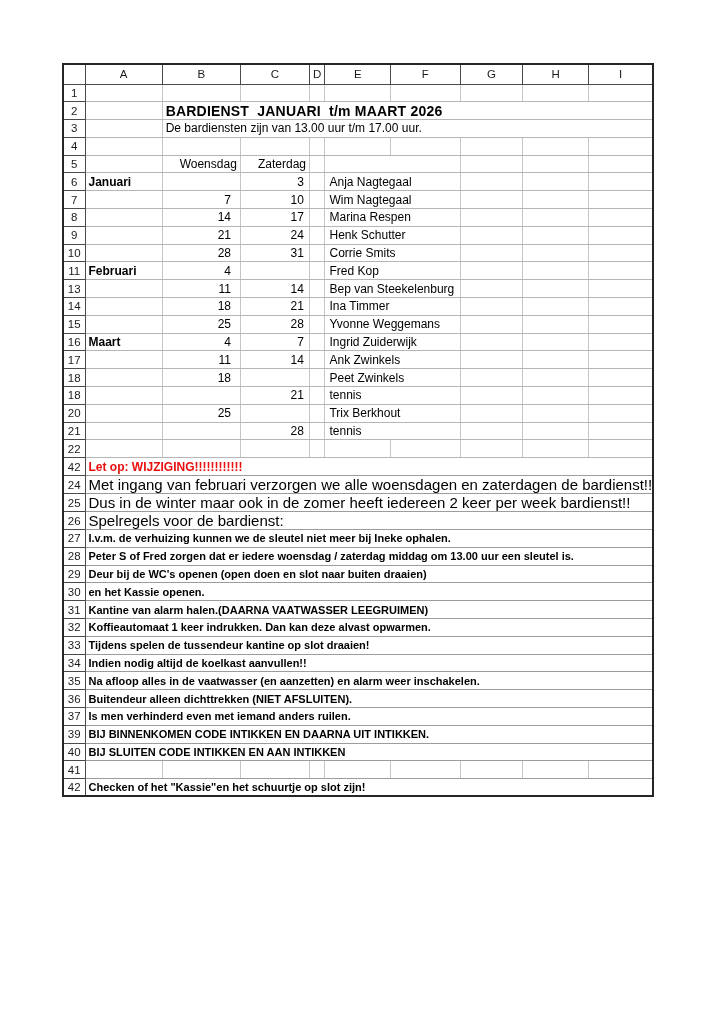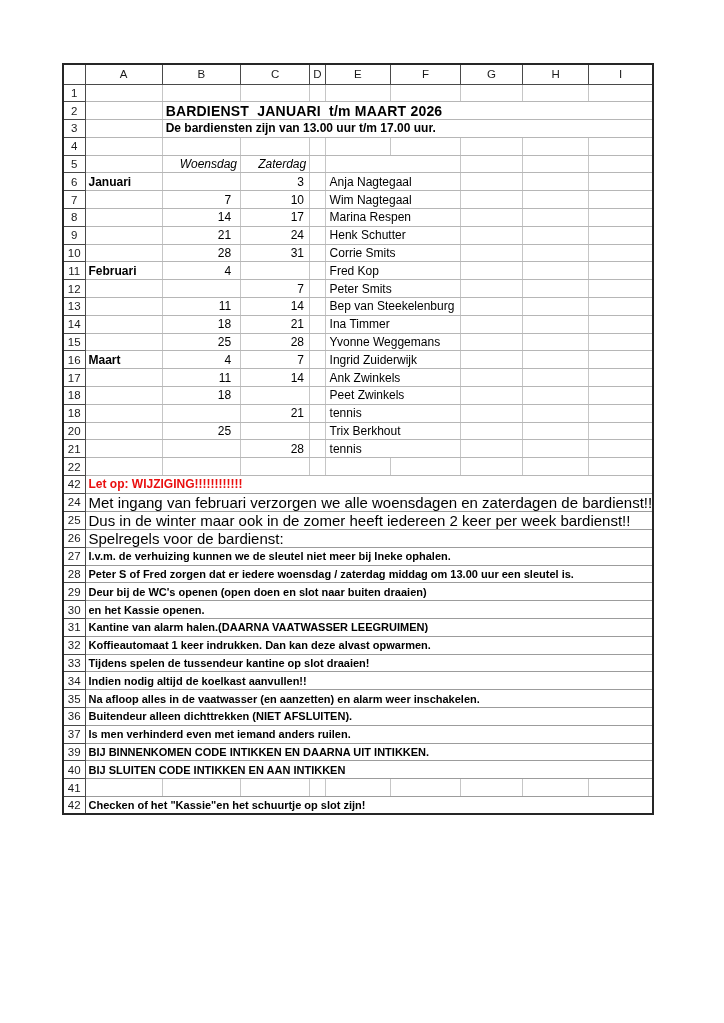--- a/index.html
+++ b/index.html
@@ -48,28 +48,28 @@
     border: 1px solid #c6c6c6;
     border-top-color: #b6b6b6;
     border-bottom-color: #b6b6b6;
     font-size: 12px;
   }
   tr.lower td.cell {
     border-top-color: #9c9c9c;
     border-bottom-color: #9c9c9c;
   }
   td.month { font-weight: bold; padding-left: 3px; margin-left: 19px; }
-  td.tleft { padding-left: 17px; font-style: italic; }
+  td.tleft { padding-left: 17px; }
   td.num  { text-align: right; }
   td.numB { padding-right: 9px; }
   td.numC { padding-right: 5px; }
   td.name { padding-left: 4px; overflow: visible; }
   td.wide { padding-left: 3px; overflow: visible; }
   td.wide.title { font-weight: bold; font-size: 14px; letter-spacing: 0.2px; margin-top: 16px; }
-  td.wide.plain { font-weight: 700; font-size: 12px; }
+  td.wide.plain { font-weight: 400; font-size: 12px; }
   td.wide.red   { font-weight: bold; font-size: 12px; }
   td.wide.bigbold { font-weight: normal; font-size: 15px; }
   td.wide.bold  { font-weight: bold; font-size: 11px; margin-top: 26px; }
 </style>
 </head>
 <body>
 
 <div class="page">
   <table class="sheet">
     <colgroup>
@@ -204,31 +204,20 @@
           <td class="cell month">Februari</td>
           <td class="cell num numB">4</td>
           <td class="cell"></td>
           <td class="cell"></td>
           <td class="cell name" colspan="2">Fred Kop</td>
           <td class="cell"></td>
           <td class="cell"></td>
           <td class="cell"></td>
         </tr>
         <tr class="body-row">
-          <th class="rowhdr">12</th>
-          <td class="cell"></td>
-          <td class="cell"></td>
-          <td class="cell num numC">7</td>
-          <td class="cell"></td>
-          <td class="cell name" colspan="2">Peter Smits</td>
-          <td class="cell"></td>
-          <td class="cell"></td>
-          <td class="cell"></td>
-        </tr>
-        <tr class="body-row">
           <th class="rowhdr">13</th>
           <td class="cell"></td>
           <td class="cell num numB">11</td>
           <td class="cell num numC">14</td>
           <td class="cell"></td>
           <td class="cell name" colspan="2">Bep van Steekelenburg</td>
           <td class="cell"></td>
           <td class="cell"></td>
           <td class="cell"></td>
         </tr>

